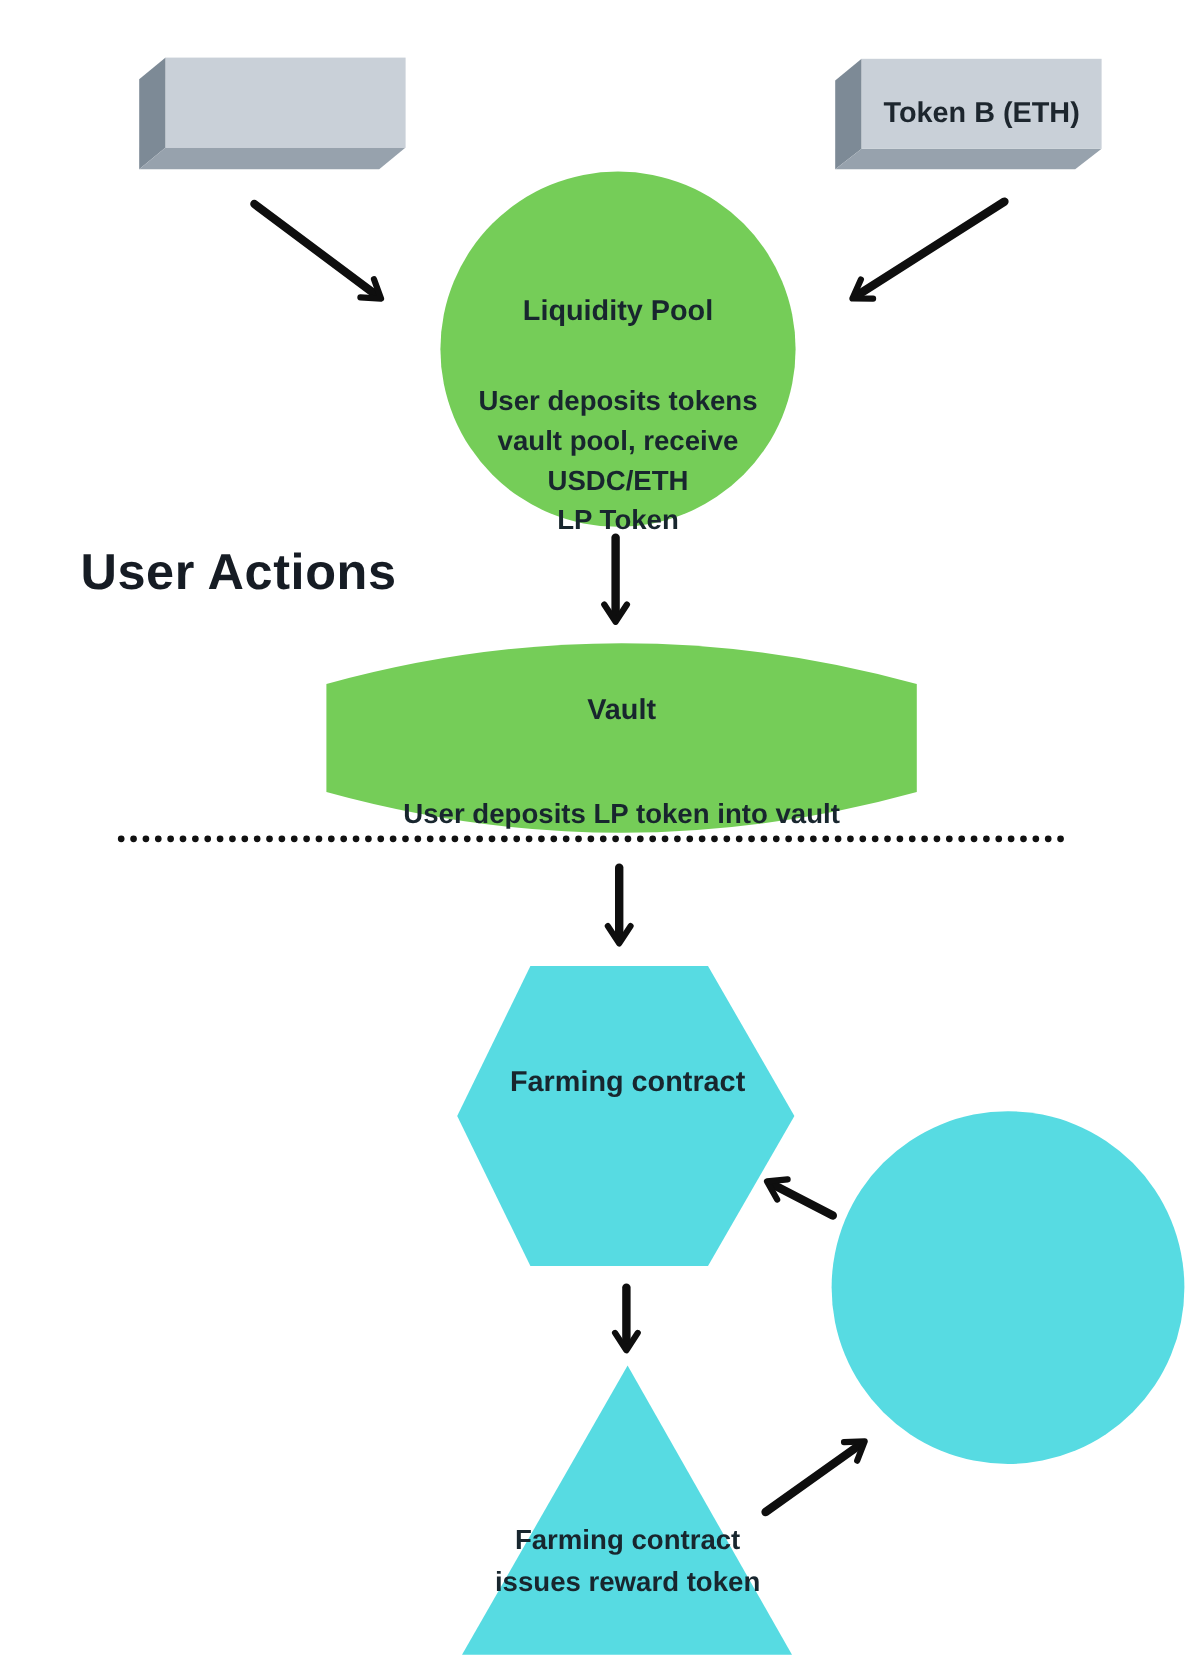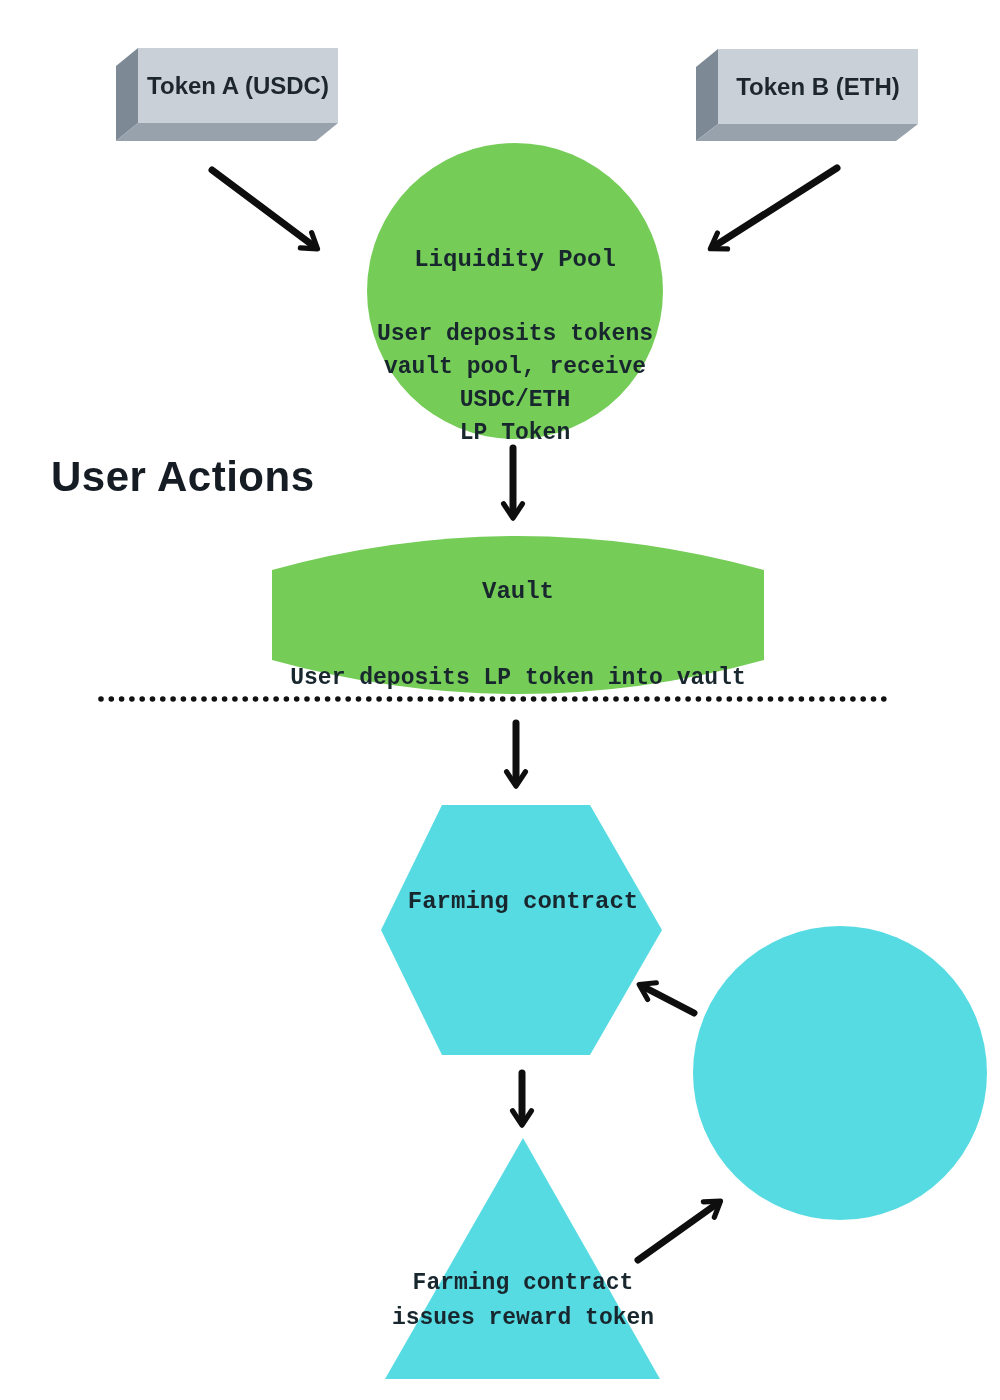--- a/index.html
+++ b/index.html
@@ -3,21 +3,21 @@
 <meta charset="utf-8">
 <style>
   html,body{margin:0;padding:0;background:#ffffff;}
   #canvas{
     position:relative;width:1000px;height:1400px;background:#ffffff;overflow:hidden;
     font-family:"Liberation Sans","DejaVu Sans",sans-serif;
   }
   #shapes{position:absolute;left:0;top:0;width:1000px;height:1400px;}
   .txt{
     position:absolute;color:#18262e;font-weight:700;text-align:center;
-    white-space:pre-line;line-height:33px;font-size:23px;font-family:Liberation Mono, monospace;
+    white-space:pre-line;line-height:33px;font-size:23px;
   }
   .heading{
     position:absolute;color:#161c24;font-weight:700;font-size:42px;
     letter-spacing:0.5px;white-space:nowrap;
   }
   .box-label{
     position:absolute;display:flex;align-items:center;justify-content:center;
     color:#1d262e;font-weight:700;font-size:24px;white-space:nowrap;
   }
   .node-title{font-size:24px;margin-bottom:9px;}
@@ -66,33 +66,32 @@
 
     <line x1="212" y1="170" x2="315" y2="247" stroke="#0e0e0e" stroke-width="7" stroke-linecap="round" marker-end="url(#ah)"></line>
     <line x1="837" y1="168" x2="713" y2="247" stroke="#0e0e0e" stroke-width="7" stroke-linecap="round" marker-end="url(#ah)"></line>
     <line x1="513" y1="448" x2="513" y2="515" stroke="#0e0e0e" stroke-width="7" stroke-linecap="round" marker-end="url(#ah)"></line>
     <line x1="516" y1="723" x2="516" y2="783" stroke="#0e0e0e" stroke-width="7" stroke-linecap="round" marker-end="url(#ah)"></line>
     <line x1="522" y1="1073" x2="522" y2="1122" stroke="#0e0e0e" stroke-width="7" stroke-linecap="round" marker-end="url(#ah)"></line>
     <line x1="694" y1="1013" x2="642" y2="986" stroke="#0e0e0e" stroke-width="7" stroke-linecap="round" marker-end="url(#ah)"></line>
     <line x1="638" y1="1260" x2="718" y2="1203" stroke="#0e0e0e" stroke-width="7" stroke-linecap="round" marker-end="url(#ah)"></line>
   </svg>
 
-  <div class="box-label" style="left:138px;top:48px;width:200px;height:75px;">Token A (USDC)</div>
 
-  <div class="box-label" style="left:718px;top:49px;width:200px;height:75px;">Token B (ETH)</div>
+  <div class="box-label" style="left:718px;top:49px;width:200px;height:91px;">Token B (ETH)</div>
 
   <div class="txt pool-text">
     <div class="node-title">Liquidity Pool</div>
     <div>User deposits tokens
 vault pool, receive
 USDC/ETH
 LP Token</div>
   </div>
 
-  <div class="heading" style="left:51px;top:453px;">User Actions</div>
+  <div class="heading" style="left:67px;top:453px;">User Actions</div>
 
   <div class="txt vault-text">
     <div class="node-title">Vault</div>
     <div>User deposits LP token into vault</div>
   </div>
 
 
   <div class="txt hex-text">
     <div class="node-title">Farming contract</div>
   </div>

